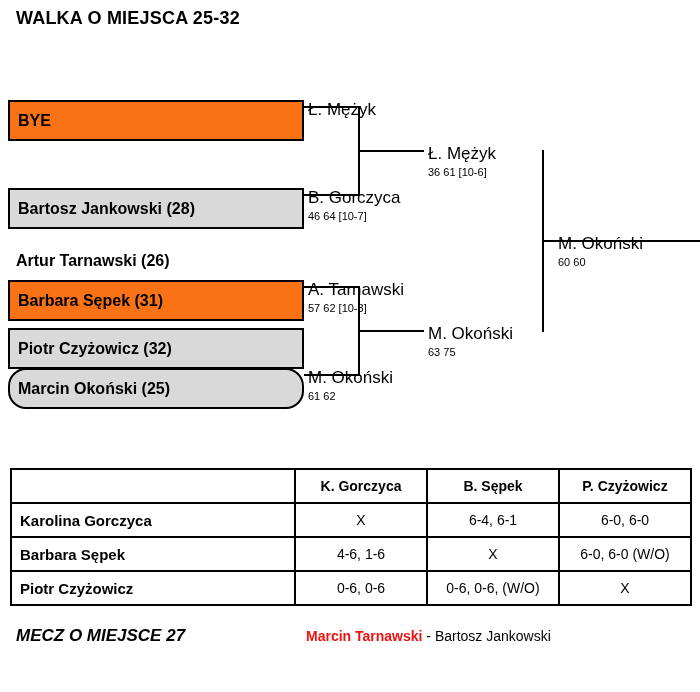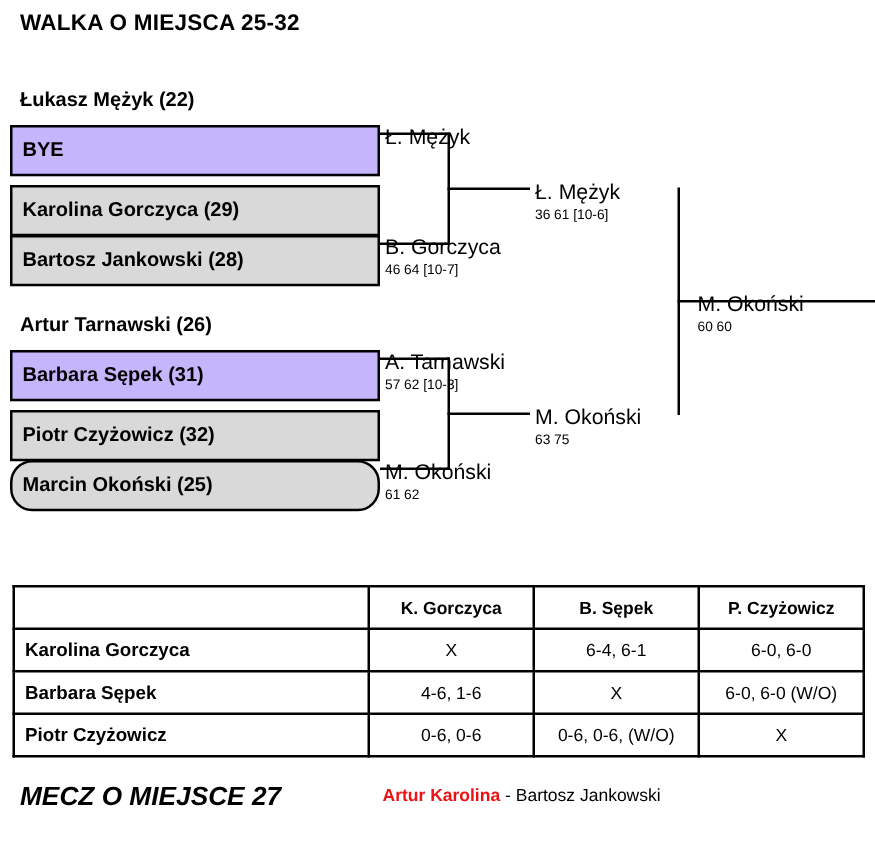--- a/index.html
+++ b/index.html
@@ -35,21 +35,21 @@
     height: 400px;
   }
 
   .player-box {
     position: absolute;
     left: 8px;
     width: 296px;
     height: 41px;
     box-sizing: border-box;
     border: 2px solid #000000;
-    background: #c4b5fd;
+    background: #f97316;
     display: flex;
     align-items: center;
     padding-left: 8px;
     font-size: 16px;
     font-weight: bold;
   }
   .player-box.shaded {
     background: #d9d9d9;
   }
   .player-box.noborder {
@@ -113,21 +113,21 @@
   #rr col.c0 { width: 284px; }
   #rr col.c1 { width: 132px; }
   #rr col.c2 { width: 132px; }
   #rr col.c3 { width: 132px; }
 
   
   #footer-label {
     position: absolute;
     left: 16px;
     top: 626px;
-    font-size: 21px;
+    font-size: 17px;
     font-weight: bold;
     font-style: italic;
   }
   #footer-players {
     position: absolute;
     left: 306px;
     top: 628px;
     font-size: 14px;
   }
   #footer-players .winner {
@@ -144,23 +144,21 @@
     margin-top: 45px;
   }
 </style>
 </head>
 <body>
 
 <div id="title">WALKA O MIEJSCA 25-32</div>
 
 <div id="bracket">
 
-  <div class="player-box noborder" style="top:20px;">Łukasz Mężyk (22)</div>
   <div class="player-box" style="top:60px;">BYE</div>
-  <div class="player-box shaded" style="top:108px;">Karolina Gorczyca (29)</div>
   <div class="player-box shaded" style="top:148px;">Bartosz Jankowski (28)</div>
 
   <div class="player-box noborder" style="top:200px;">Artur Tarnawski (26)</div>
   <div class="player-box" style="top:240px;text-align:right;">Barbara Sępek (31)</div>
   <div class="player-box shaded" style="top:288px;">Piotr Czyżowicz (32)</div>
   <div class="player-box shaded" style="top:328px;border-radius:18px;">Marcin Okoński (25)</div>
 
   <div class="hline" style="left:304px; top:66px; width:56px;"></div>
   <div class="hline" style="left:304px; top:154px; width:56px;"></div>
   <div class="vline" style="left:358px; top:66px; height:90px;"></div>
@@ -238,15 +236,15 @@
       <td class="rowhead">Piotr Czyżowicz</td>
       <td>0-6, 0-6</td>
       <td>0-6, 0-6, (W/O)</td>
       <td>X</td>
     </tr>
   </tbody>
 </table>
 
 <div id="footer-label">MECZ O MIEJSCE 27</div>
 <div id="footer-players">
-  <span class="winner">Artur Karolina</span><span> - </span><span>Bartosz Jankowski</span>
+  <span class="winner">Marcin Tarnawski</span><span> - </span><span>Bartosz Jankowski</span>
 </div>
 <div id="footer-score">67 64 [11-9]</div>
 
 </body></html>

